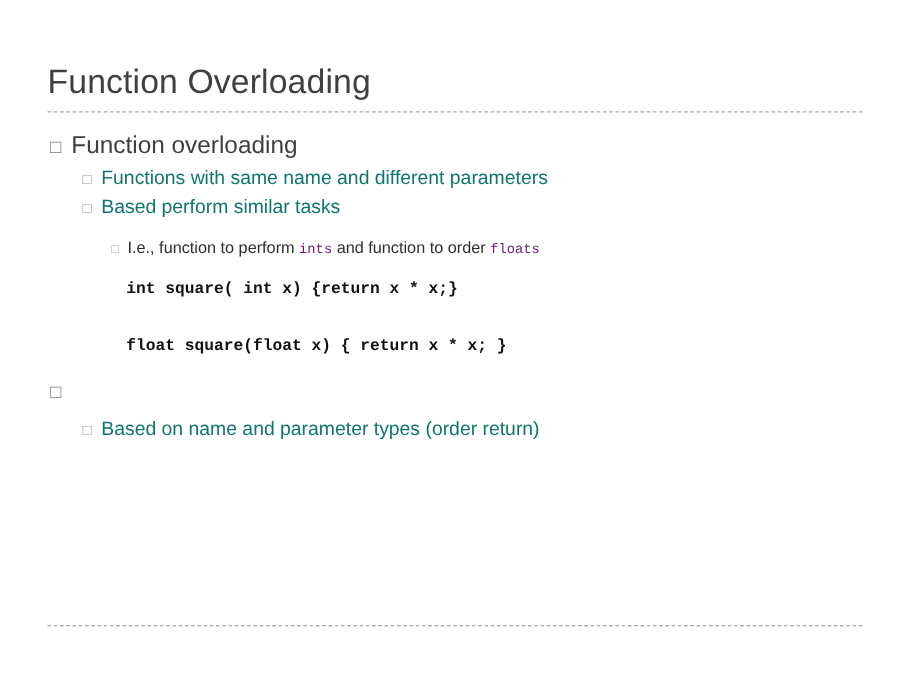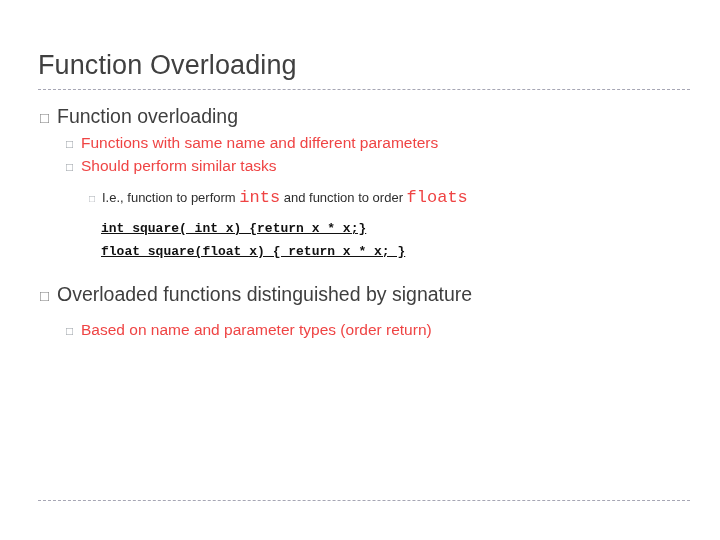--- a/index.html
+++ b/index.html
@@ -86,21 +86,21 @@
     margin-left: 66px;
     margin-bottom: 0px;
   }
   .lvl2 .marker {
     width: 15px;
     font-size: 12px;
     color: #9aa0a6;
   }
   .lvl2 .btext {
     font-size: 15.5px;
-    color: #ef4444;
+    color: #0f766e;
     line-height: 23px;
     white-space: nowrap;
   }
 
   
   .lvl3 {
     margin-left: 89px;
   }
   .lvl3 .marker {
     width: 13px;
@@ -110,39 +110,38 @@
   .lvl3 .btext {
     font-size: 13px;
     color: #2e2e2e;
     line-height: 20px;
     white-space: nowrap;
   }
 
   
   .mono-inline {
     font-family: "Liberation Mono", "DejaVu Sans Mono", monospace;
-    font-size: 17px;
-    color: #ef4444;
+    font-size: 11px;
+    color: #701a75;
   }
 
   
   .code-block {
     margin-top: 9px;
   }
   .code-line {
     font-family: "Liberation Mono", "DejaVu Sans Mono", monospace;
     font-size: 13px;
     font-weight: bold;
     color: #111111;
     line-height: 23px;
     white-space: pre;
-    text-decoration: underline;
   }
   .code-line-1 { margin-left: 101px; }
-  .code-line-2 { margin-left: 101px; }
+  .code-line-2 { margin-left: 101px; margin-top: 23px; }
 
   .gap-before-overloaded { height: 18px; }
   .gap-before-based { height: 1px; }
 
   
   .footer {
     position: absolute;
     left: 34px;
     top: 504px;
     display: flex;
@@ -179,38 +178,37 @@
       <span class="btext">Function overloading</span>
     </div>
 
     <div class="bullet-row lvl2">
       <span class="marker">□</span>
       <span class="btext">Functions with same name and different parameters</span>
     </div>
 
     <div class="bullet-row lvl2">
       <span class="marker">□</span>
-      <span class="btext">Should perform similar tasks</span>
+      <span class="btext">Based perform similar tasks</span>
     </div>
 
     <div class="bullet-row lvl3" style="margin-top:11px;">
       <span class="marker">□</span>
       <span class="btext"><span>I.e., function to perform </span><span class="mono-inline">ints</span><span> and function to order </span><span class="mono-inline">floats</span></span>
     </div>
 
     <div class="code-block">
       <div class="code-line code-line-1">int square( int x) {return x * x;}</div>
       <div class="code-line code-line-2">float square(float x) { return x * x; }</div>
     </div>
 
     <div class="gap-before-overloaded"></div>
 
     <div class="bullet-row lvl1">
       <span class="marker">□</span>
-      <span class="btext">Overloaded functions distinguished by signature</span>
     </div>
 
     <div class="gap-before-based"></div>
 
     <div class="bullet-row lvl2" style="margin-top:8px;">
       <span class="marker">□</span>
       <span class="btext">Based on name and parameter types (order return)</span>
     </div>
 
   </div>

